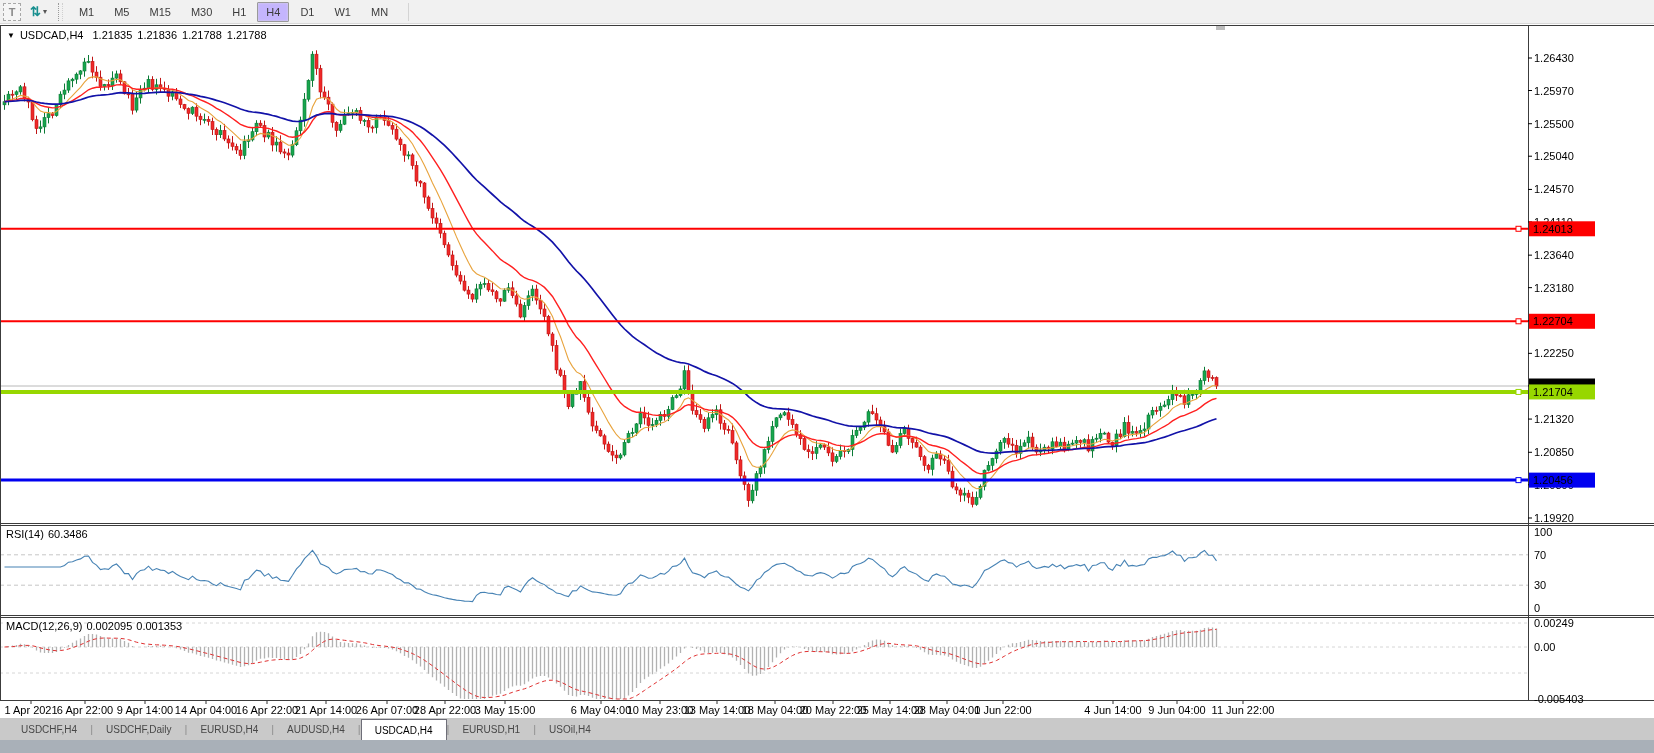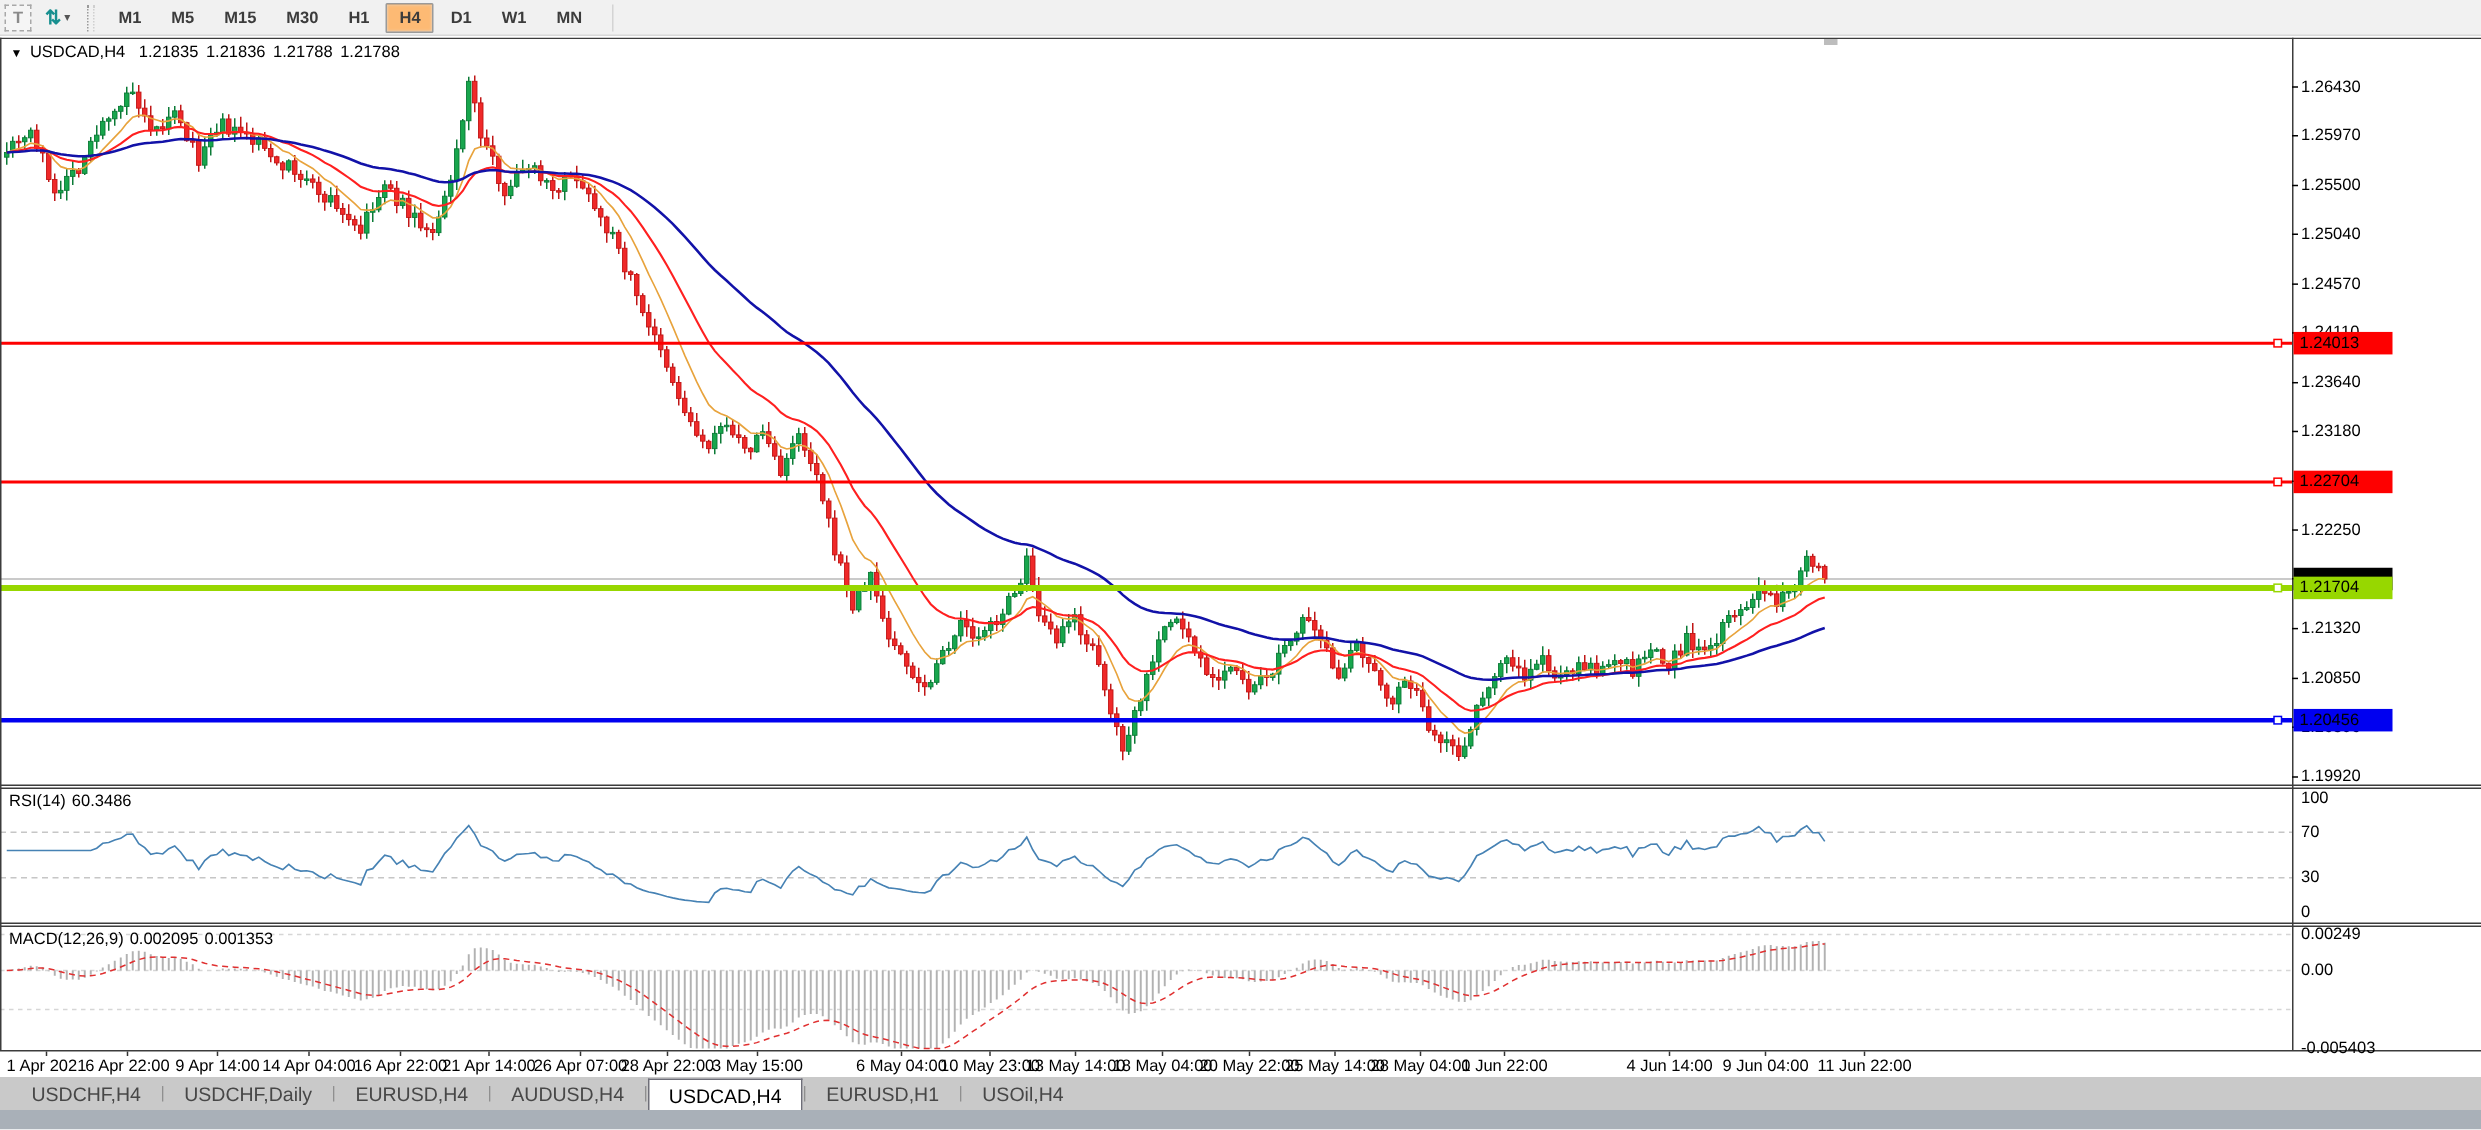--- a/index.html
+++ b/index.html
@@ -9,39 +9,39 @@
   
   .toolbar{position:absolute;top:0;left:0;width:1654px;height:24px;background:#f1f1f1;
            border-bottom:1px solid #d8d8d8;display:flex;align-items:center;padding:0 3px}
   .tool-btn{height:18px;display:flex;align-items:center;justify-content:center;cursor:default}
   .t-btn{width:18px;border:1px dashed #a8a8a8;color:#8a8a8a;font-weight:bold;margin-right:6px;background:#f5f5f5}
   .arrows-btn{padding:0 3px;margin-right:4px}
   .arrows-glyph{color:#178f8f;font-size:13px;font-weight:bold;line-height:1}
   .caret{color:#555;font-size:8px;margin-left:2px}
   .grip{width:5px;height:18px;border-left:1px dotted #9a9a9a;border-right:1px dotted #cfcfcf;margin:0 6px 0 4px}
   .tf-group{display:flex;align-items:center}
-  .tf-btn{font-size:11px;font-weight:bold;color:#3c3c3c;padding:3px 8px;margin:0 1px;border:1px solid transparent;border-radius:1px}
-  .tf-btn.active{background:#fdba74;border-color:#9a9a9a;box-shadow:inset 0 0 2px #ddd}
+  .tf-btn{font-size:11px;font-weight:normal;color:#3c3c3c;padding:3px 8px;margin:0 1px;border:1px solid transparent;border-radius:1px}
+  .tf-btn.active{background:#c4b5fd;border-color:#9a9a9a;box-shadow:inset 0 0 2px #ddd}
   .vsep{width:1px;height:18px;background:#d4d4d4;margin-left:10px}
 
   
   .chart-region{position:absolute;top:25px;left:0;width:1654px;height:693px;background:#fff}
   .chart-region svg{display:block}
   svg text{font-family:"Liberation Sans",sans-serif;font-size:11px;fill:#000}
   .title-row{position:absolute;top:4px;left:7px;display:flex;align-items:center;white-space:nowrap}
   .title-row .tri{font-size:8px;margin-right:5px;color:#000}
   .title-row .sym{margin-right:9px}
   .title-row .num{margin-right:5px}
   .ind-label{position:absolute;left:6px;white-space:nowrap}
   .ind-label span{margin-right:4px}
 
   
   .tabbar{position:absolute;top:718px;left:0;width:1654px;height:22px;background:#c9c9c9;
           display:flex;align-items:stretch;padding-left:8px}
-  .tab{font-size:13px;color:#474747;padding:4px 13px 3px;display:flex;align-items:center;cursor:default}
+  .tab{font-size:10px;color:#474747;padding:4px 13px 3px;display:flex;align-items:center;cursor:default}
   .tab.active{background:#fff;border:1px solid #6e6e78;border-bottom:none;color:#000;margin-top:1px}
   .tab-sep{color:#8f8f8f;display:flex;align-items:center;font-size:11px}
   .bottom-strip{position:absolute;top:740px;left:0;width:1654px;height:13px;background:#a9b0b8}
 </style>
 </head>
 <body>
 
 <div class="toolbar">
   <div class="tool-btn t-btn">T</div>
   <div class="tool-btn arrows-btn">

